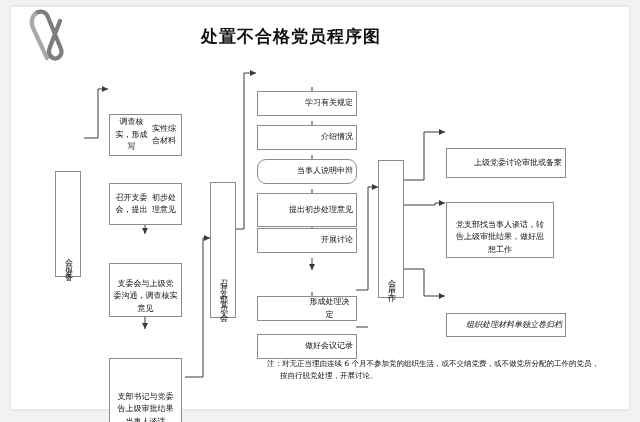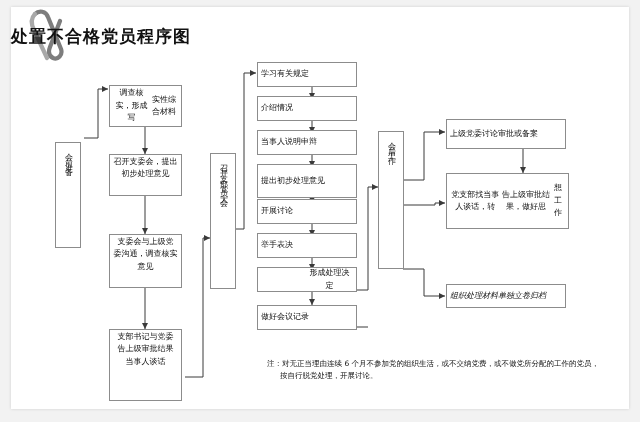--- a/index.html
+++ b/index.html
@@ -32,21 +32,21 @@
     width: 54px;
     height: 56px;
     pointer-events: none;
   }
   
   #title {
     position: absolute;
     left: 0;
     top: 18px;
     width: 560px;
-    text-align: left;
+    text-align: center;
     font-size: 17px;
     font-weight: bold;
     letter-spacing: 1px;
     color: #111;
     white-space: nowrap;
   }
   
   #wires {
     position: absolute;
     left: 0;
@@ -55,26 +55,27 @@
     height: 402px;
   }
   
   .node {
     position: absolute;
     box-sizing: border-box;
     border: 1px solid #8c8c8c;
     background: #ffffff;
     display: flex;
     align-items: center;
-    justify-content: flex-start;
+    justify-content: flex-end;
     text-align: center;
     color: #111;
     font-size: 8px;
     line-height: 1.55;
     padding: 1px 3px;
+    margin-top: 29px;
   }
   .node span { display: block; }
   .node.vert {
     writing-mode: vertical-rl;
     text-orientation: upright;
     letter-spacing: 5px;
     line-height: 1;
     padding: 4px 0;
     font-size: 8px;
   }
@@ -148,21 +149,21 @@
 
     <div class="node vert" style="left:44px; top:135px; width:26px; height:106px;">
       <span>会前准备</span>
     </div>
 
     <div class="node" style="left:98px; top:78px; width:73px; height:42px; flex-direction:row;">
       <span>调查核实，形成写</span>
       <span>实性综合材料</span>
     </div>
 
-    <div class="node" style="left:98px; top:147px; width:73px; height:42px; flex-direction:column;">
+    <div class="node" style="left:98px; top:147px; width:73px; height:42px; flex-direction:row;">
       <span>召开支委会，提出</span>
       <span>初步处理意见</span>
     </div>
 
     <div class="node" style="left:98px; top:227px; width:73px; height:54px; flex-direction:column;">
       <span>支委会与上级党</span>
       <span>委沟通，调查核实</span>
       <span>意见</span>
     </div>
 
@@ -175,48 +176,45 @@
     <div class="node vert" style="left:199px; top:146px; width:26px; height:136px;">
       <span>召开支部党员大会</span>
     </div>
 
     <div class="node" style="left:246px; top:55px; width:100px; height:25px;">
       <span>学习有关规定</span>
     </div>
     <div class="node" style="left:246px; top:89px; width:100px; height:25px;">
       <span>介绍情况</span>
     </div>
-    <div class="node" style="left:246px; top:123px; width:100px; height:25px;">
+    <div class="node" style="left:246px; top:123px; width:100px; height:25px;border-radius:9px;">
       <span>当事人说明申辩</span>
     </div>
     <div class="node" style="left:246px; top:157px; width:100px; height:34px;">
       <span>提出初步处理意见</span>
     </div>
     <div class="node" style="left:246px; top:192px; width:100px; height:25px;">
       <span>开展讨论</span>
     </div>
-    <div class="node" style="left:246px; top:226px; width:100px; height:25px;">
-      <span>举手表决</span>
-    </div>
     <div class="node" style="left:246px; top:260px; width:100px; height:25px;padding-left:48px;">
       <span>形成处理决定</span>
     </div>
     <div class="node" style="left:246px; top:298px; width:100px; height:25px;">
       <span>做好会议记录</span>
     </div>
 
     <div class="node vert" style="left:367px; top:124px; width:26px; height:138px;">
       <span>会后工作</span>
     </div>
 
     <div class="node" style="left:435px; top:112px; width:120px; height:30px;">
       <span>上级党委讨论审批或备案</span>
     </div>
 
-    <div class="node" style="left:435px; top:166px; width:123px; height:56px; flex-direction:row;">
+    <div class="node" style="left:435px; top:166px; width:108px; height:56px; flex-direction:column;">
       <span>党支部找当事人谈话，转</span>
       <span>告上级审批结果，做好思</span>
       <span>想工作</span>
     </div>
 
     <div class="node" style="left:435px; top:277px; width:120px; height:24px;font-style:italic;">
       <span>组织处理材料单独立卷归档</span>
     </div>
 
     <div id="footnote">

